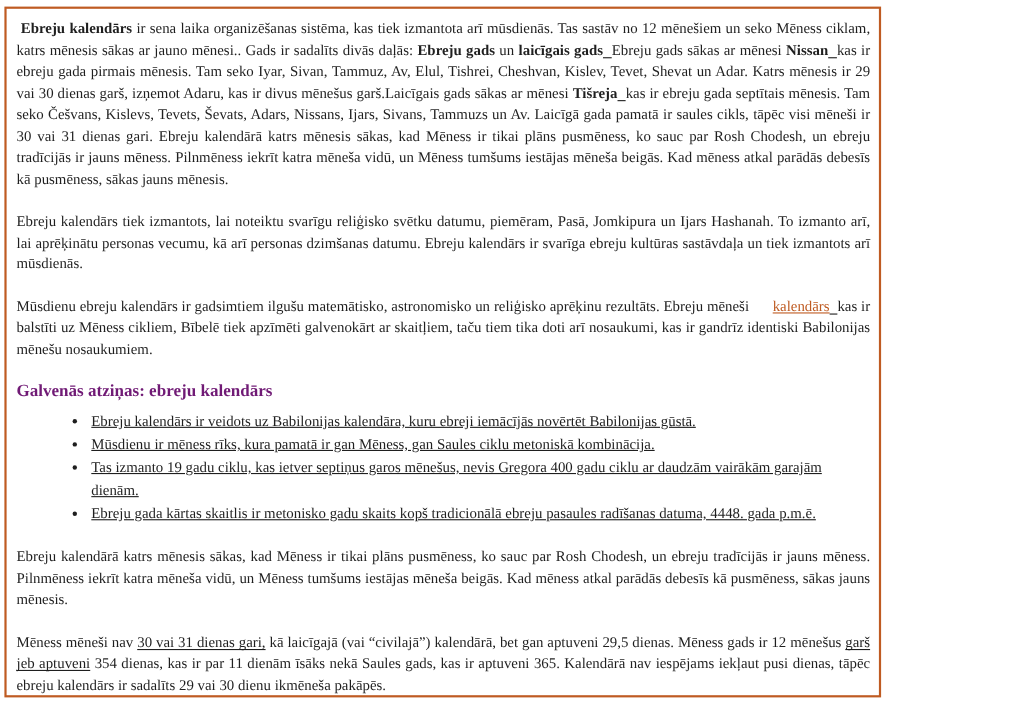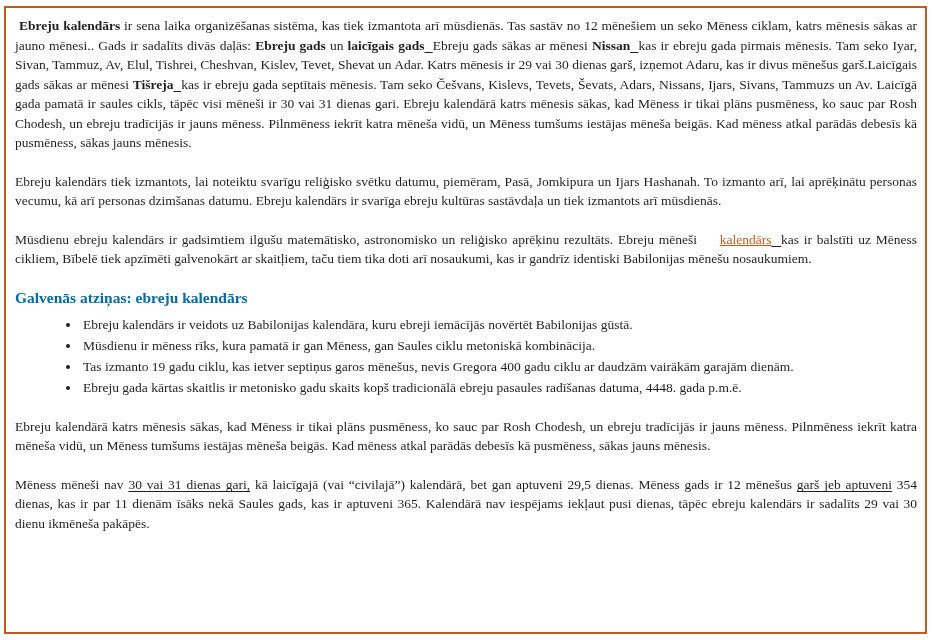--- a/index.html
+++ b/index.html
@@ -4,46 +4,46 @@
 <style>
   html, body { margin: 0; padding: 0; }
   body {
     width: 933px; height: 640px; position: relative;
     background: #ffffff;
     font-family: "Liberation Serif", "DejaVu Serif", serif;
     color: #1f1f1f;
   }
   .page {
     position: absolute; left: 4px; top: 6px;
-    width: 923px; height: 628px;
+    width: 797px; height: 628px;
     border: 2px solid #bf5b22;
     box-sizing: border-box;
     padding: 8px 8px 18px 9px;
     overflow: hidden;
   }
   .para {
     margin: 0 0 19px 0;
     font-size: 13.5px;
     line-height: 19.5px;
     text-align: justify;
   }
   .heading {
     margin: 2px 0 6px 0;
     font-size: 15.5px;
     line-height: 20px;
     font-weight: bold;
-    color: #0369a1;
+    color: #701a75;
   }
   .bullets {
     margin: 0 0 19px 0;
     padding: 0 0 0 66px;
     font-size: 13.5px;
     line-height: 21px;
   }
-  .bullets li { list-style-type: disc; padding-left: 2px; }
+  .bullets li { list-style-type: disc; padding-left: 2px; text-decoration: underline; }
   .bold { font-weight: bold; }
   .link {
     color: #bf5b22;
     text-decoration-line: underline;
     text-decoration-style: solid;
     text-decoration-color: #bf5b22;
     cursor: pointer;
     margin-left: 18px;
   }
   .squiggle {

